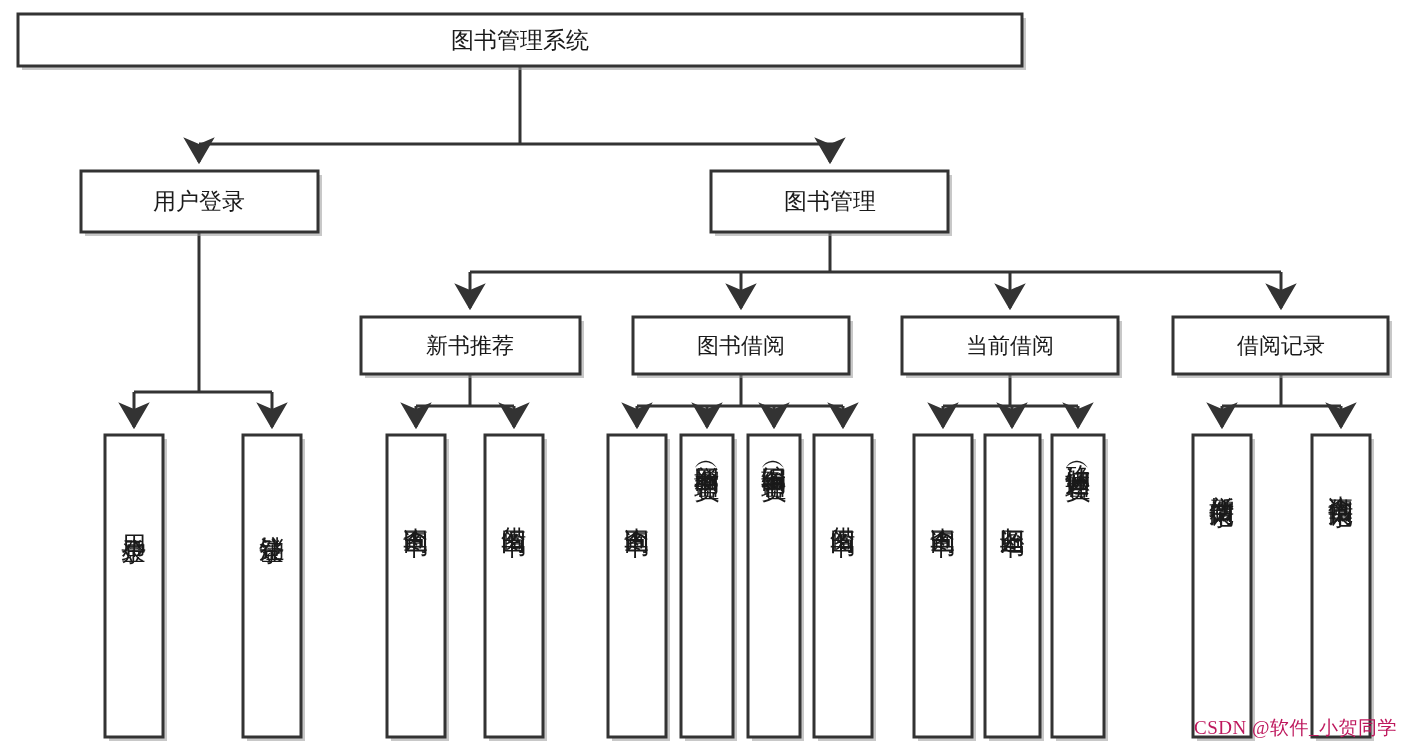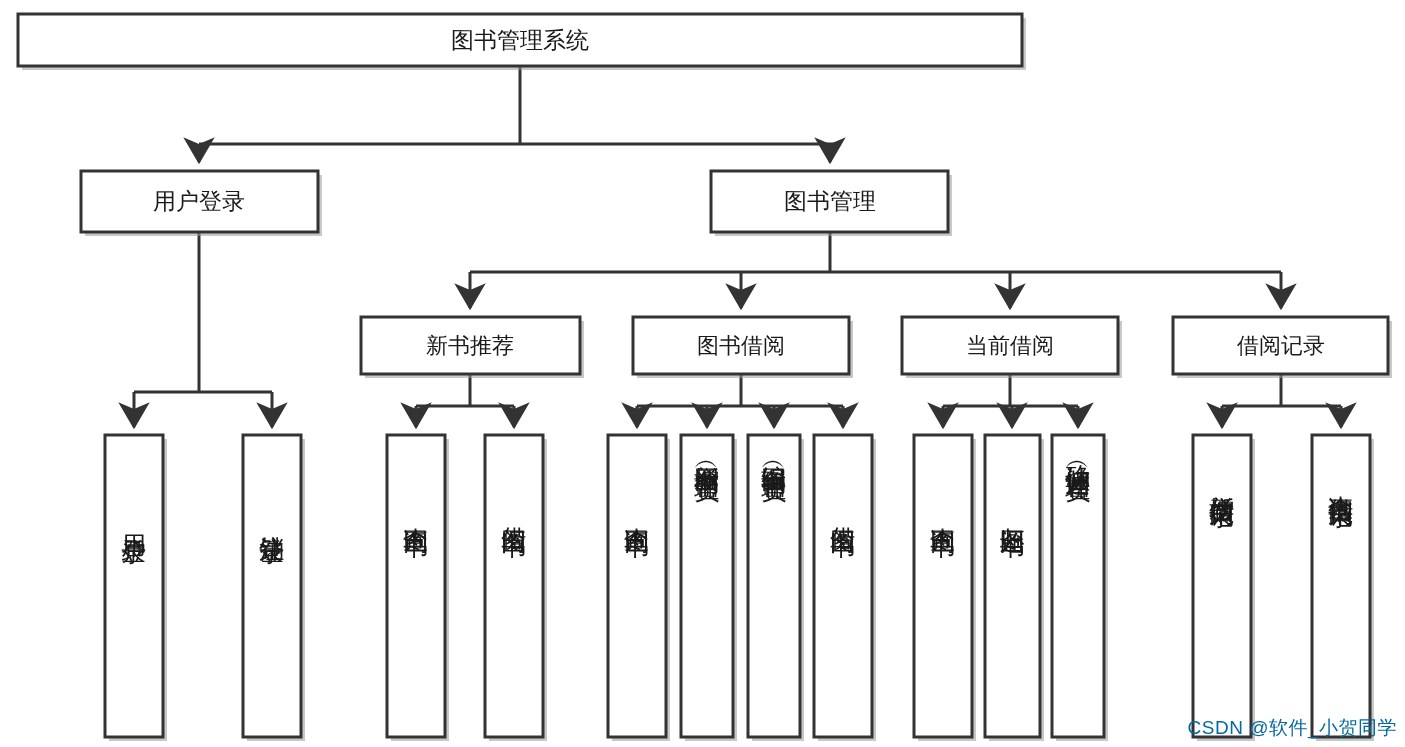--- a/index.html
+++ b/index.html
@@ -69,23 +69,23 @@
     font-size: 25px;
     line-height: 1.05;
     color: #1a1a1a;
     letter-spacing: 2px;
     white-space: nowrap;
   }
   .watermark {
     position: absolute;
     right: 8px;
     bottom: 6px;
-    font-family: Liberation Sans, sans-serif;
+    font-family: Liberation Serif, serif;
     font-size: 19px;
-    color: #0369a1;
+    color: #be185d;
     letter-spacing: 0.5px;
     user-select: none;
   }
 </style>
 </head>
 <body>
 
 <div id="diagram-root">
 
   <svg class="flow" viewBox="0 0 1405 747">

